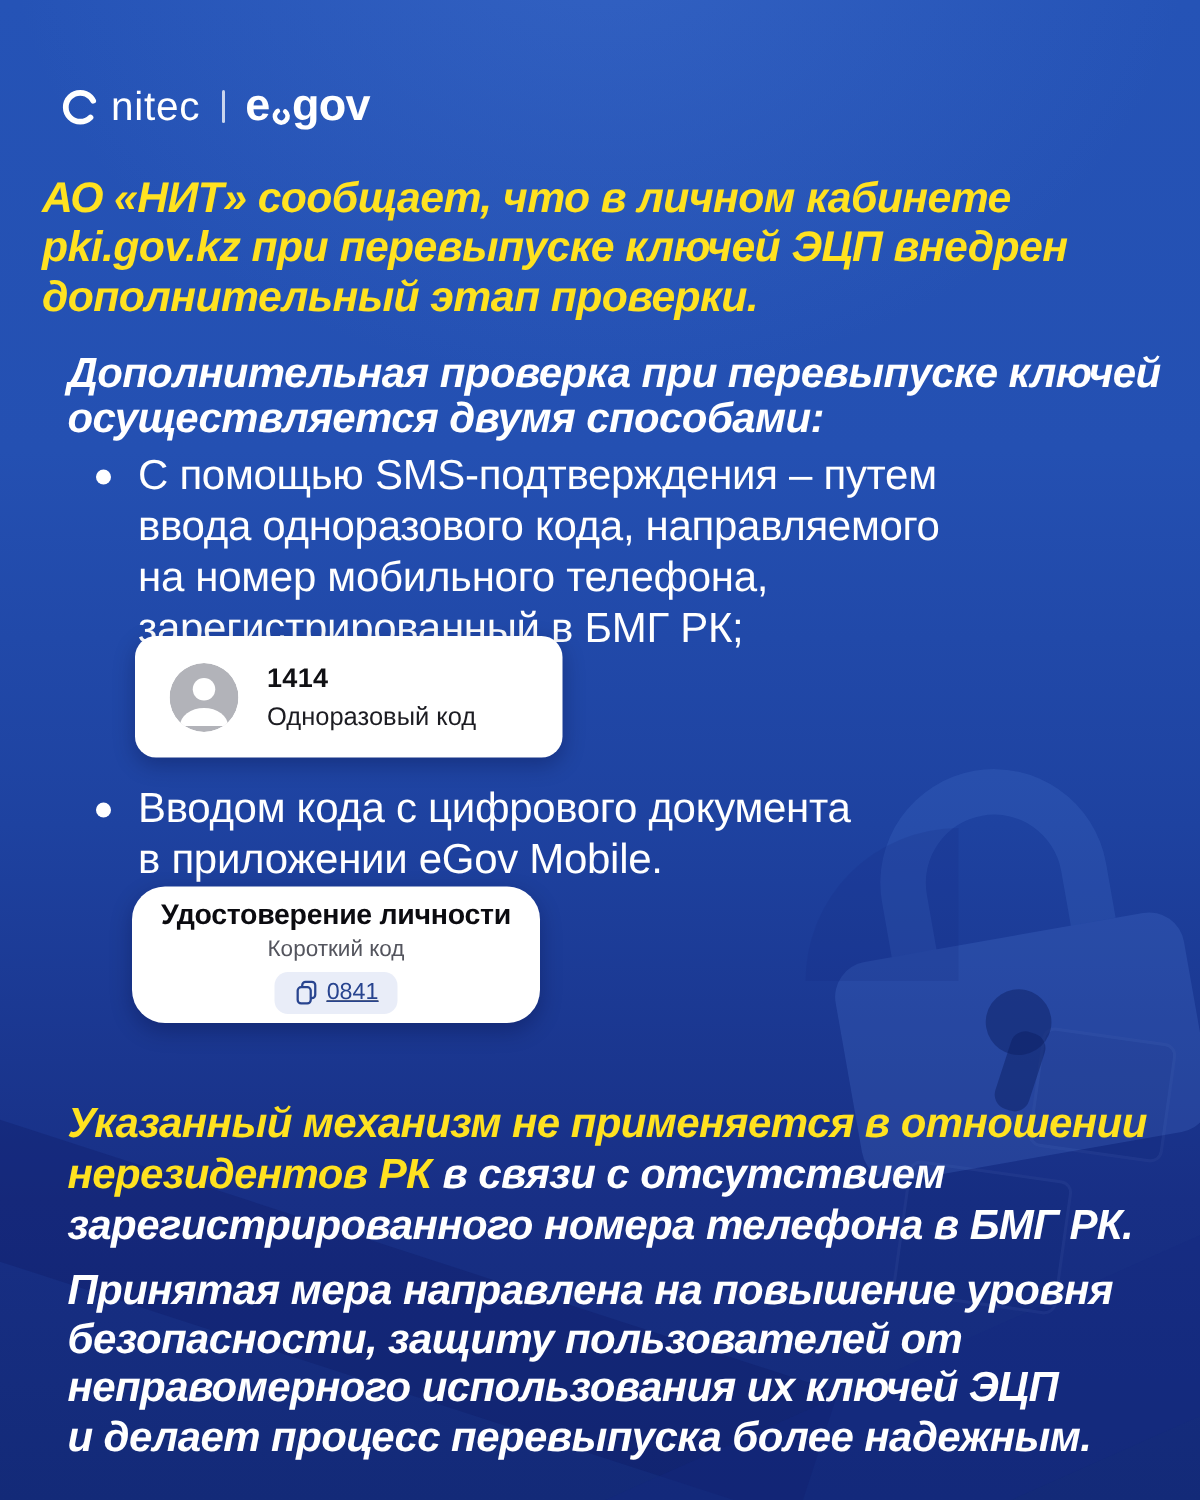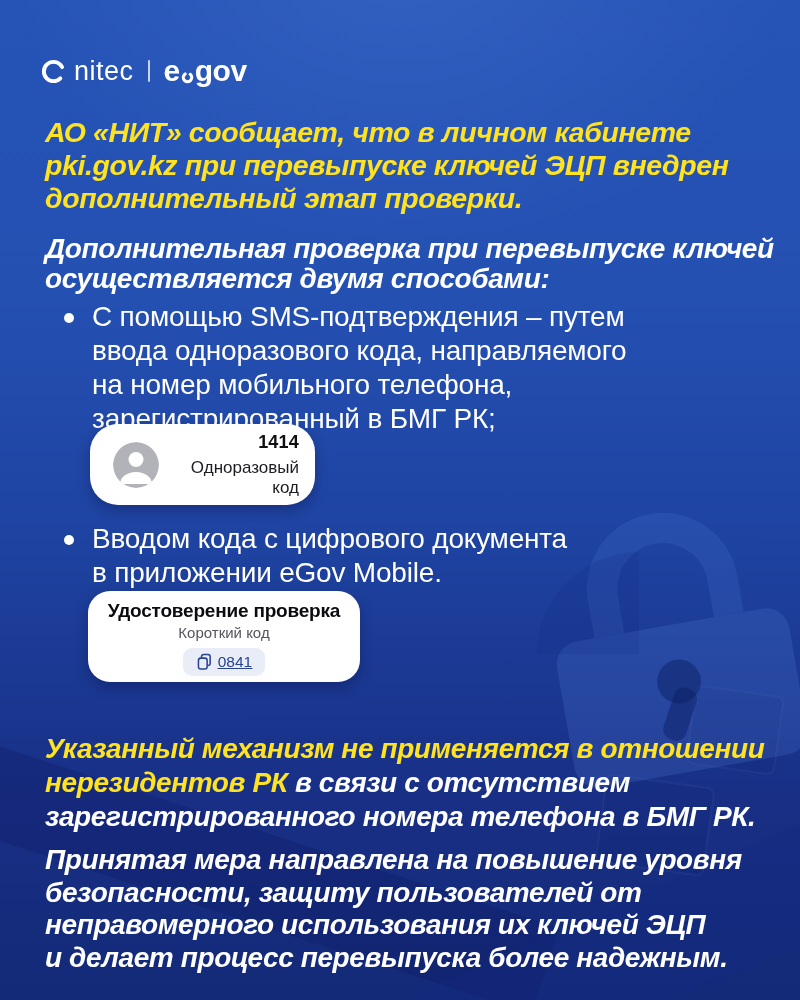--- a/index.html
+++ b/index.html
@@ -48,21 +48,21 @@
   .nitec-logo { display: flex; align-items: center; gap: 7px; }
   .nitec-text { font-size: 27px; font-weight: 500; letter-spacing: 0.5px; color: #fff; }
   .brand-divider { width: 2px; height: 22px; background: rgba(255,255,255,0.75); border-radius: 1px; }
   .egov-logo { display: flex; align-items: flex-end; }
   .egov-text { font-size: 30px; font-weight: 700; letter-spacing: -0.5px; color: #fff; }
   .egov-dot { margin: 0 1px 4px 1px; }
 
   
   .txt { position: absolute; white-space: pre-line; font-style: italic; }
   .headline {
-    left: 45px; top: 116px; width: 730px;
+    left: 28px; top: 116px; width: 730px;
     color: #ffe220; font-size: 28.5px; font-weight: 700;
     line-height: 33px; letter-spacing: -0.4px;
   }
   .subhead {
     left: 45px; top: 234px; width: 730px;
     color: #ffffff; font-size: 28px; font-weight: 700;
     line-height: 30px; letter-spacing: -0.4px;
   }
   .bullet-item { position: absolute; display: flex; }
   .bullet-dot {
@@ -84,26 +84,25 @@
   .note .rest { color: #ffffff; }
   .conclusion {
     left: 45px; top: 808px; width: 740px;
     color: #fff; font-size: 28px; font-weight: 700;
     line-height: 32.5px; letter-spacing: -0.4px; margin-top: 36px;
   }
 
   
   .sms-card {
     position: absolute; left: 90px; top: 424px;
-    width: 225px; height: 81px;
-    background: #ffffff; border-radius: 28px;
+    width: 285px; height: 81px;
+    background: #ffffff; border-radius: 14px;
     box-shadow: 0 5px 14px rgba(0, 5, 40, 0.28);
     display: flex; align-items: center; padding: 0 16px 0 23px;
     font-style: normal;
-    text-align: right;
   }
   .avatar {
     width: 46px; height: 46px; border-radius: 50%;
     overflow: hidden; flex: none; margin-right: 19px;
   }
   .sms-texts { display: flex; flex-direction: column; gap: 5px; }
   .sms-sender { font-size: 18px; font-weight: 700; color: #101014; letter-spacing: 0.2px; }
   .sms-message { font-size: 17px; font-weight: 400; color: #1c1c22; }
 
   
@@ -197,21 +196,21 @@
     </div>
   </div>
 
   <div class="bullet-item bullet-2">
     <span class="bullet-dot"></span>
     <span class="bullet-text">Вводом кода с цифрового документа
 в приложении eGov Mobile.</span>
   </div>
 
   <div class="id-card">
-    <div class="id-title">Удостоверение проверка</div>
+    <div class="id-title">Удостоверение личности</div>
     <div class="id-subtitle">Короткий код</div>
     <div class="code-pill">
       <svg width="17" height="18" viewBox="0 0 18 19">
         <rect x="5.8" y="1.6" width="9.2" height="11.5" rx="2.4" fill="none" stroke="#28448f" stroke-width="1.6"></rect>
         <rect x="2.6" y="5.4" width="9.2" height="11.5" rx="2.4" fill="#e9edf8" stroke="#28448f" stroke-width="1.6"></rect>
       </svg>
       <span class="code-value">0841</span>
     </div>
   </div>
 

